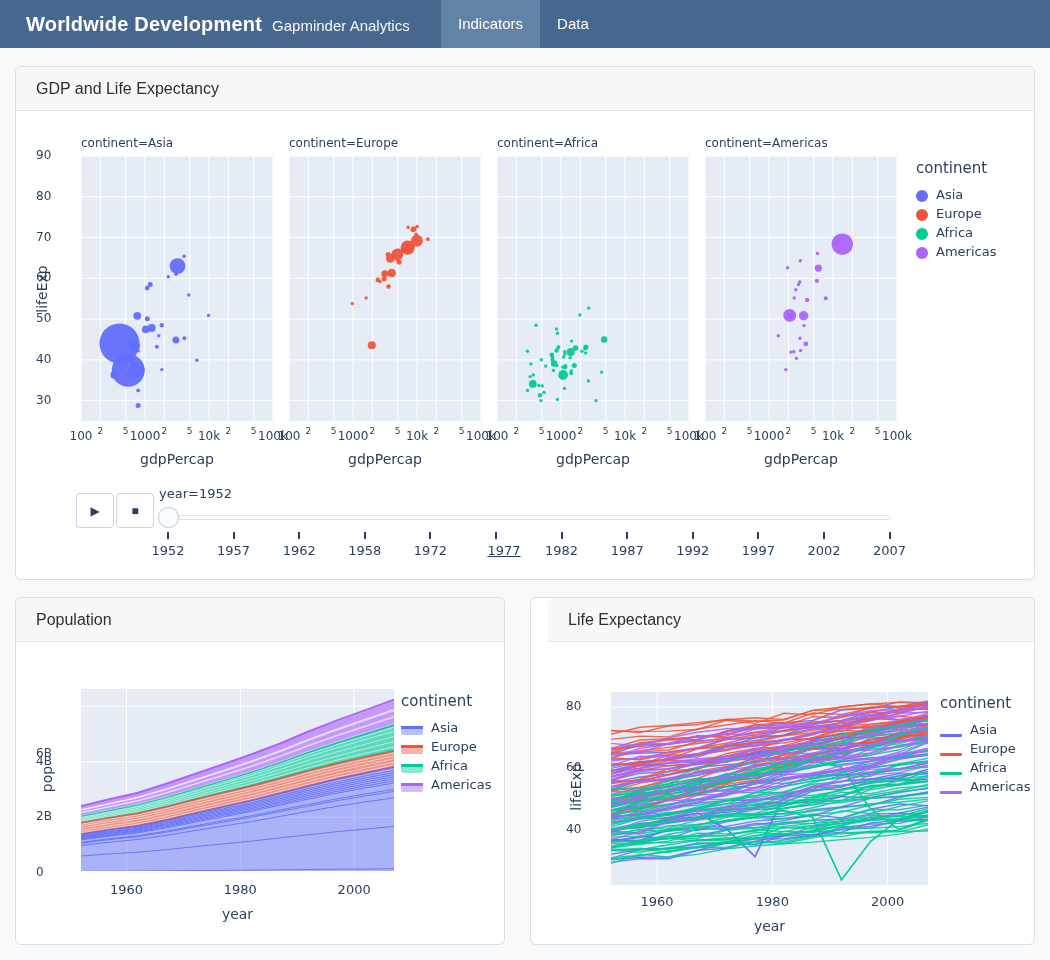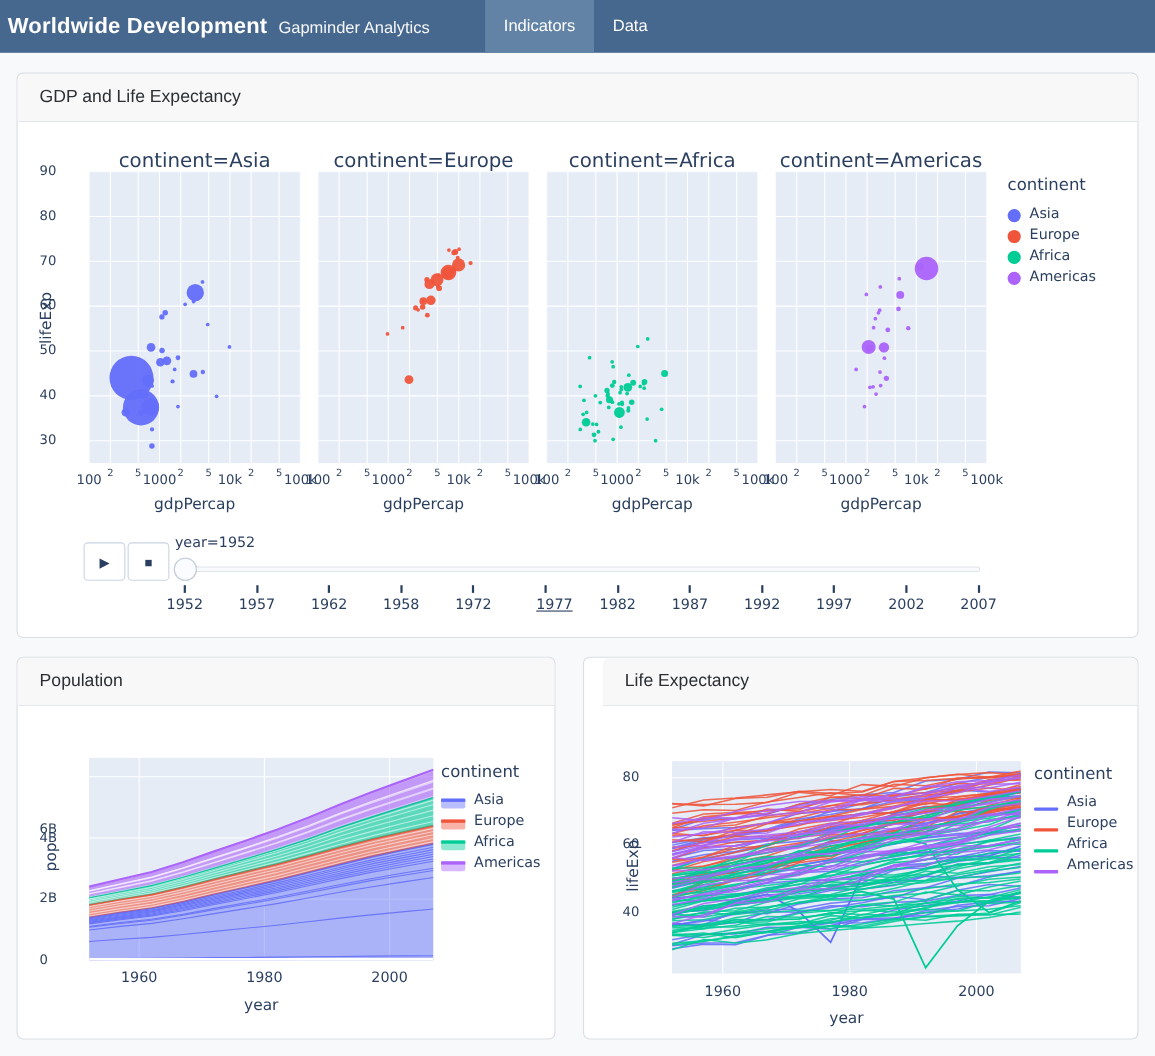--- a/index.html
+++ b/index.html
@@ -4,42 +4,42 @@
 <style>
   * { box-sizing: border-box; margin: 0; padding: 0; }
   html,body { width:1050px; height:960px; }
   body { font-family:"DejaVu Sans", sans-serif; background:#f8f9fa; }
   .page { position:relative; width:1050px; height:960px; overflow:hidden; }
 
   
   .navbar { position:absolute; left:0; top:0; width:1050px; height:48px;
     background:var(--navbar-bg,#47688e); display:flex; align-items:center;
     font-family:"Liberation Sans", sans-serif; }
-  .brand { display:flex; align-items:baseline; padding-left:7px; color:#fff; }
+  .brand { display:flex; align-items:baseline; padding-left:26px; color:#fff; }
   .brand-title { font-size:20px; font-weight:700; letter-spacing:.2px; }
   .brand-sub { font-size:15px; font-weight:400; margin-left:10px; opacity:.95; }
   .nav-tabs { position:absolute; left:441px; top:0; height:48px; display:flex; }
   .nav-tab { height:48px; line-height:48px; padding:0 17px; color:#fff;
     font-size:15px; cursor:pointer; }
   .nav-tab.active { background:var(--navbar-active,#6283a6); }
 
   
   .card { position:absolute; background:#fff; border:1px solid #d9dee3;
     border-radius:6px; font-family:"Liberation Sans", sans-serif; }
   .card-header { height:44px; background:#f8f8f9; border-bottom:1px solid #e4e7ea;
     border-radius:6px 6px 0 0; display:flex; align-items:center; padding-left:20px;
     font-size:16px; color:#2b2f33; }
   .card-body { position:relative; }
 
   #gdp-card { left:15px; top:66px; width:1020px; height:514px; }
   #gdp-body { width:1018px; height:468px; }
   #pop-card { left:15px; top:597px; width:490px; height:348px; }
   #le-card  { left:530px; top:597px; width:505px; height:348px;padding-left:17px; }
   .plot-svg { position:absolute; background:var(--plot-bg,#e5ecf6); overflow:hidden; }
-  .facet-title { font-family:"DejaVu Sans",sans-serif; font-size:18px; text-align:center;
+  .facet-title { font-family:"DejaVu Sans",sans-serif; font-size:12px; 
     color:var(--chart-font,#2a3f5f); }
   .ytick { font-family:"DejaVu Sans",sans-serif; font-size:12px; text-align:left;
     color:var(--chart-font,#2a3f5f); }
   .xtick-major { font-family:"DejaVu Sans",sans-serif; font-size:12px;
     color:var(--chart-font,#2a3f5f); position:absolute; transform:translateX(-50%); }
   .xtick-minor { font-family:"DejaVu Sans",sans-serif; font-size:9px;
     color:var(--chart-font,#2a3f5f); position:absolute; transform:translateX(-50%); top:0px; }
   .axis-title { font-family:"DejaVu Sans",sans-serif; font-size:14px; text-align:center;
     color:var(--chart-font,#2a3f5f); }
   .y-axis-title { font-family:"DejaVu Sans",sans-serif; font-size:14px;

